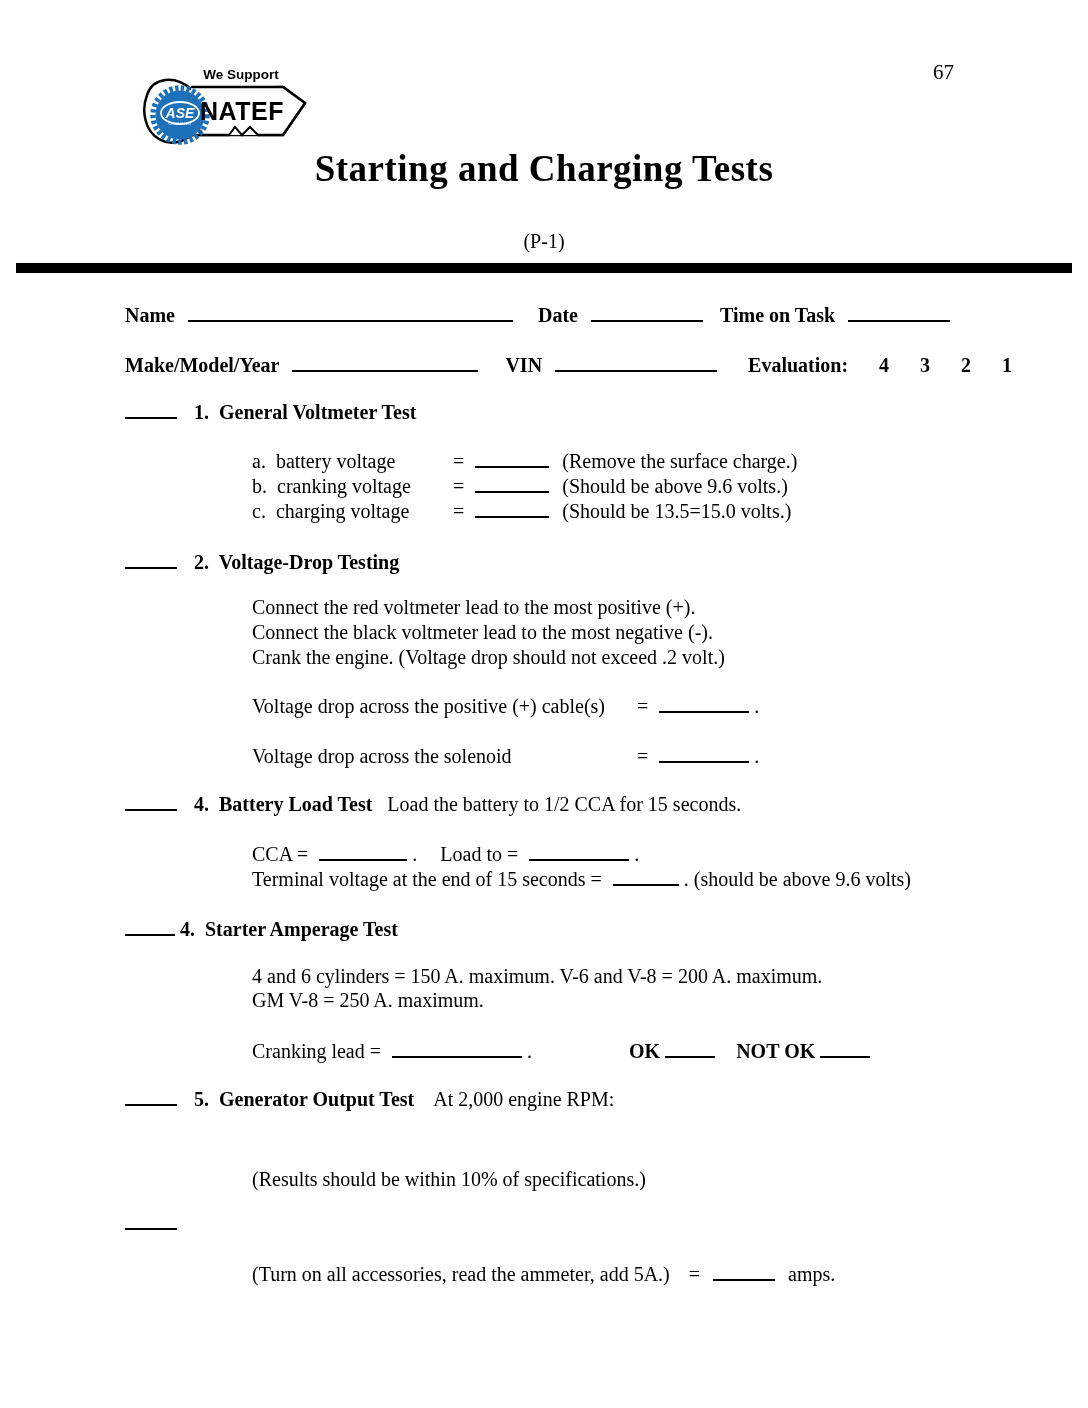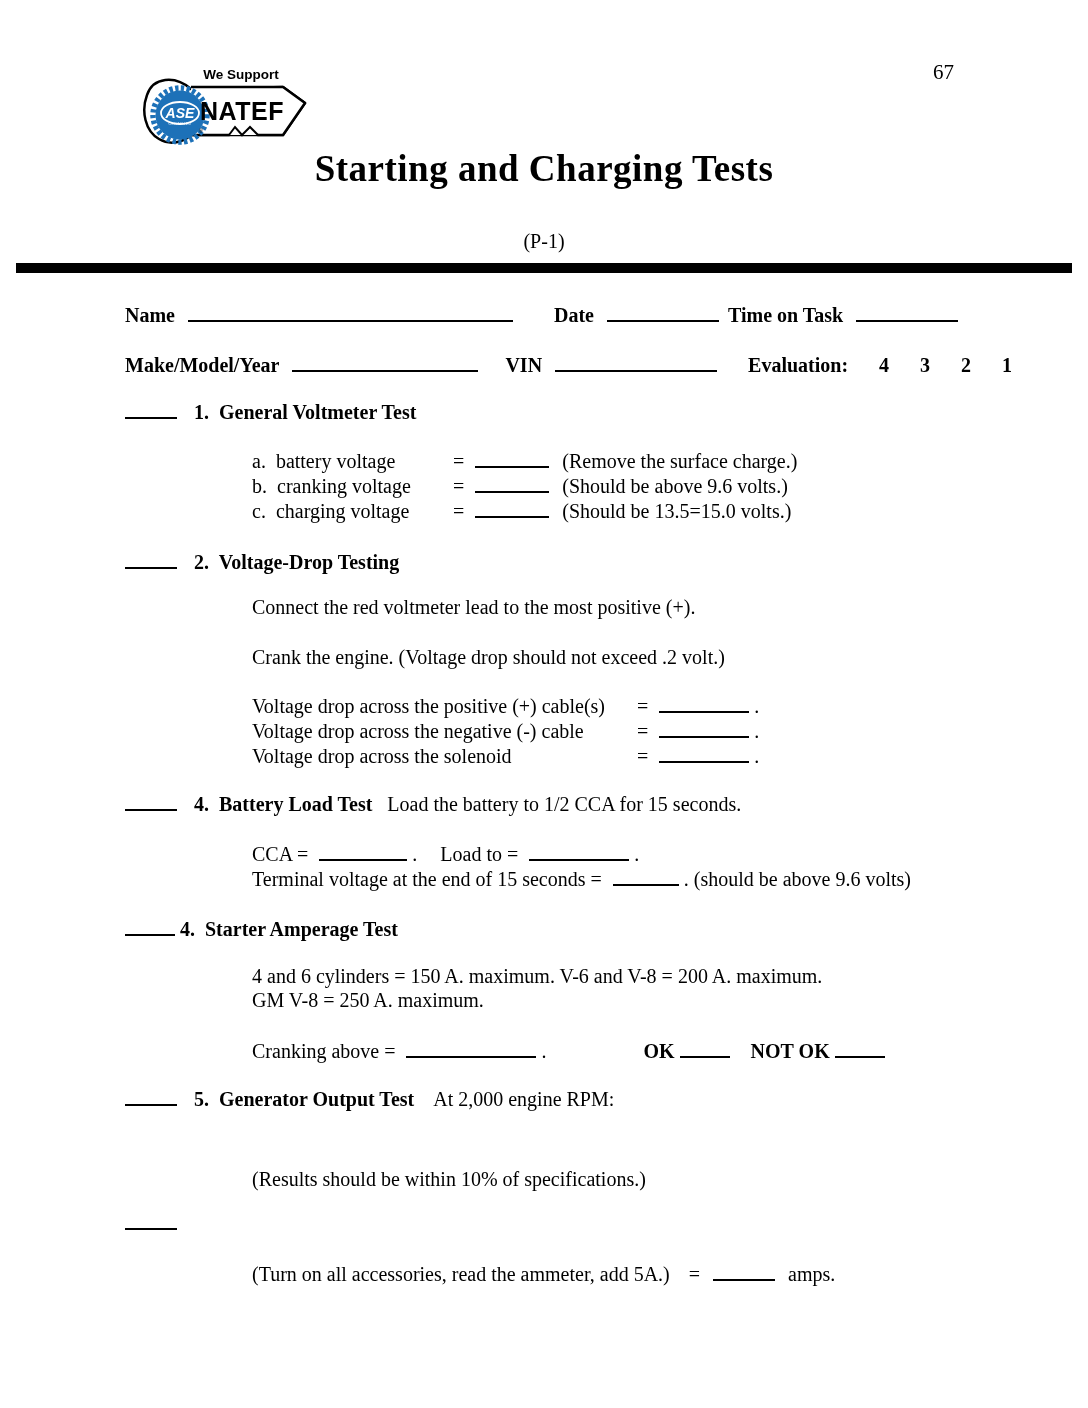--- a/index.html
+++ b/index.html
@@ -51,23 +51,23 @@
   </svg>
 
   <div class="line center title" style="top:156px" data-bind="header.title">Starting and Charging Tests</div>
   <div class="line center" style="top:229px" data-bind="header.priority">(P-1)</div>
 
   <div class="rule"></div>
 
   <div class="line" style="top:303px;left:125px">
     <span class="b" data-bind="info.name_label">Name</span>
     <span class="blank" style="width:325px;margin-left:8px"></span>
-    <span class="b" style="margin-left:36px" data-bind="info.date_label">Date</span>
+    <span class="b" style="margin-left:20px" data-bind="info.date_label">Date</span>
     <span class="blank" style="width:112px;margin-left:8px"></span>
-    <span class="b" style="margin-left:4px" data-bind="info.time_label">Time on Task</span>
+    <span class="b" style="margin-left:12px" data-bind="info.time_label">Time on Task</span>
     <span class="blank" style="width:102px;margin-left:8px"></span>
   </div>
 
   <div class="line" style="top:353px;left:125px">
     <span class="b" data-bind="info.make_label">Make/Model/Year</span>
     <span class="blank" style="width:186px;margin-left:8px"></span>
     <span class="b" style="margin-left:22px" data-bind="info.vin_label">VIN</span>
     <span class="blank" style="width:162px;margin-left:8px"></span>
     <span class="b" style="margin-left:26px" data-bind="info.evaluation_label">Evaluation:</span>
     <span class="b" style="margin-left:26px" data-bind="info.evaluation_scores.0">4</span>
@@ -97,30 +97,25 @@
     <span data-bind="glyphs.eq">=</span>
     <span class="blank" style="width:74px;margin-left:6px"></span>
     <span style="margin-left:8px" data-bind="sections.s1.items.2.note">(Should be 13.5=15.0 volts.)</span>
   </div>
 
   <div class="line" style="top:550px;left:125px">
     <span class="blank" style="width:52px"></span>
     <span class="b" style="margin-left:12px" data-bind="sections.s2.title">2.  Voltage-Drop Testing</span>
   </div>
   <div class="line" style="top:595px;left:252px" data-bind="sections.s2.instructions.0">Connect the red voltmeter lead to the most positive (+).</div>
+  <div class="line" style="top:620px;left:252px" data-bind="sections.s2.instructions.1">Connect the black voltmeter lead to the most negative (-).</div>
   <div class="line" style="top:645px;left:252px" data-bind="sections.s2.instructions.2">Crank the engine.  (Voltage drop should not exceed .2 volt.)</div>
 
   <div class="line" style="top:694px;left:252px">
     <span class="dlabel" data-bind="sections.s2.drops.0">Voltage drop across the positive (+) cable(s)</span>
-    <span data-bind="glyphs.eq">=</span>
-    <span class="blank" style="width:90px;margin-left:6px"></span>
-    <span data-bind="glyphs.period">.</span>
-  </div>
-  <div class="line" style="top:719px;left:252px">
-    <span class="dlabel" data-bind="sections.s2.drops.1">Voltage drop across the negative (-) cable</span>
     <span data-bind="glyphs.eq">=</span>
     <span class="blank" style="width:90px;margin-left:6px"></span>
     <span data-bind="glyphs.period">.</span>
   </div>
   <div class="line" style="top:744px;left:252px">
     <span class="dlabel" data-bind="sections.s2.drops.2">Voltage drop across the solenoid</span>
     <span data-bind="glyphs.eq">=</span>
     <span class="blank" style="width:90px;margin-left:6px"></span>
     <span data-bind="glyphs.period">.</span>
   </div>
@@ -145,21 +140,21 @@
     <span style="margin-left:0" data-bind="sections.s3.terminal_note">(should be above 9.6 volts)</span>
   </div>
 
   <div class="line" style="top:917px;left:125px">
     <span class="blank" style="width:50px"></span>
     <span class="b" data-bind="sections.s4.title">4.  Starter Amperage Test</span>
   </div>
   <div class="line" style="top:964px;left:252px" data-bind="sections.s4.spec1">4 and 6 cylinders = 150 A. maximum.  V-6 and V-8 = 200 A. maximum.</div>
   <div class="line" style="top:988px;left:252px" data-bind="sections.s4.spec2">GM V-8 = 250 A. maximum.</div>
   <div class="line" style="top:1039px;left:252px">
-    <span data-bind="sections.s4.cranking_label">Cranking above =</span>
+    <span data-bind="sections.s4.cranking_label">Cranking lead =</span>
     <span class="blank" style="width:130px;margin-left:6px"></span>
     <span data-bind="glyphs.period">.</span>
     <span class="b" style="margin-left:92px" data-bind="sections.s4.ok_label">OK</span>
     <span class="blank" style="width:50px"></span>
     <span class="b" style="margin-left:16px" data-bind="sections.s4.not_ok_label">NOT OK</span>
     <span class="blank" style="width:50px"></span>
   </div>
 
   <div class="line" style="top:1087px;left:125px">
     <span class="blank" style="width:52px"></span>

